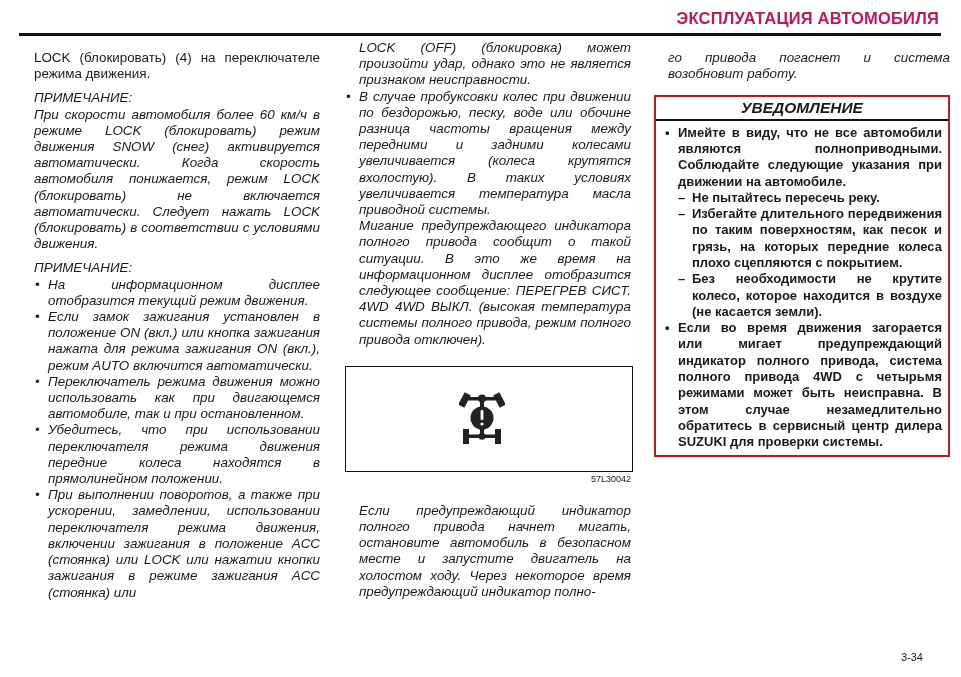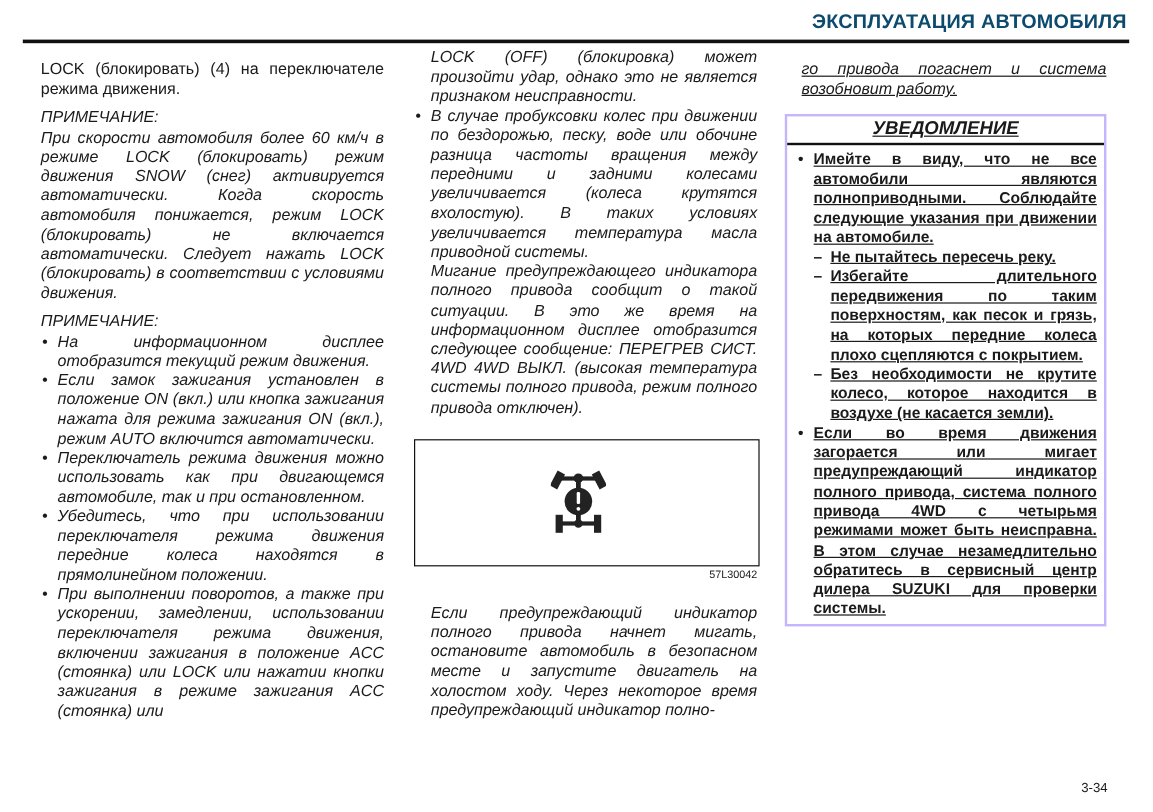--- a/index.html
+++ b/index.html
@@ -1,34 +1,34 @@
 <!DOCTYPE html>
 <html><head>
 <meta charset="utf-8">
 <style>
   html, body { margin:0; padding:0; background:#ffffff; }
   body { width:961px; height:677px; position:relative; overflow:hidden;
          font-family:"Liberation Sans", sans-serif; color:#1a1a1a; }
-  .header-title { position:absolute; right:22px; top:9px; font-size:16.5px; font-weight:bold; letter-spacing:0.2px; color:#0c4a6e; }
+  .header-title { position:absolute; right:22px; top:9px; font-size:16.5px; font-weight:bold; letter-spacing:0.2px; color:#be185d; }
   .header-rule { position:absolute; left:19px; right:20px; top:33px; height:3px; background:#111; }
   .col { position:absolute; font-size:13.4px; line-height:16.2px; }
   .col1 { left:34px; top:50px; width:286px; }
   .col2 { left:345px; top:40px; width:286px; }
-  .col3 { left:654px; top:50px; width:268px;text-decoration:underline; }
+  .col3 { left:654px; top:50px; width:296px; }
   .p { margin:0; text-align:justify; }
   .it { font-style:italic; }
   .note-title { font-style:italic; margin-top:8px; }
   ul.b { list-style:none; margin:0; padding:0; }
   ul.b li { position:relative; padding-left:14px; text-align:justify; }
   ul.b li .bul { position:absolute; left:1px; top:0; }
   .indent { padding-left:14px; }
   .figure { position:relative; border:1.5px solid #111; height:104px; margin:18px 0 0 0; width:286px; }
   .fig-icon { position:absolute; left:113px; top:20px; width:46px; height:58px; }
   .fig-code { text-align:right; font-size:9px; line-height:12px; margin-top:1px; }
-  .notice { border:2px solid #c4b5fd; margin-top:13px; }
+  .notice { border:2px solid #b91c1c; margin-top:13px; }
   .notice-head { text-align:center; font-weight:bold; font-style:italic; font-size:15.5px; border-bottom:2px solid #111; padding:3px 0 2px 0; }
   .notice-body { font-weight:bold; padding:4px 6px 4px 8px; font-size:13px; line-height:16.3px; }
   .notice-body ul.b li { padding-left:14px; }
   .dash { position:relative; padding-left:14px; text-align:justify; }
   .dash .d { position:absolute; left:0; top:0; }
   .page-num { position:absolute; right:38px; top:651px; font-size:11px; font-weight:normal; }
 </style>
 </head>
 <body>
 

